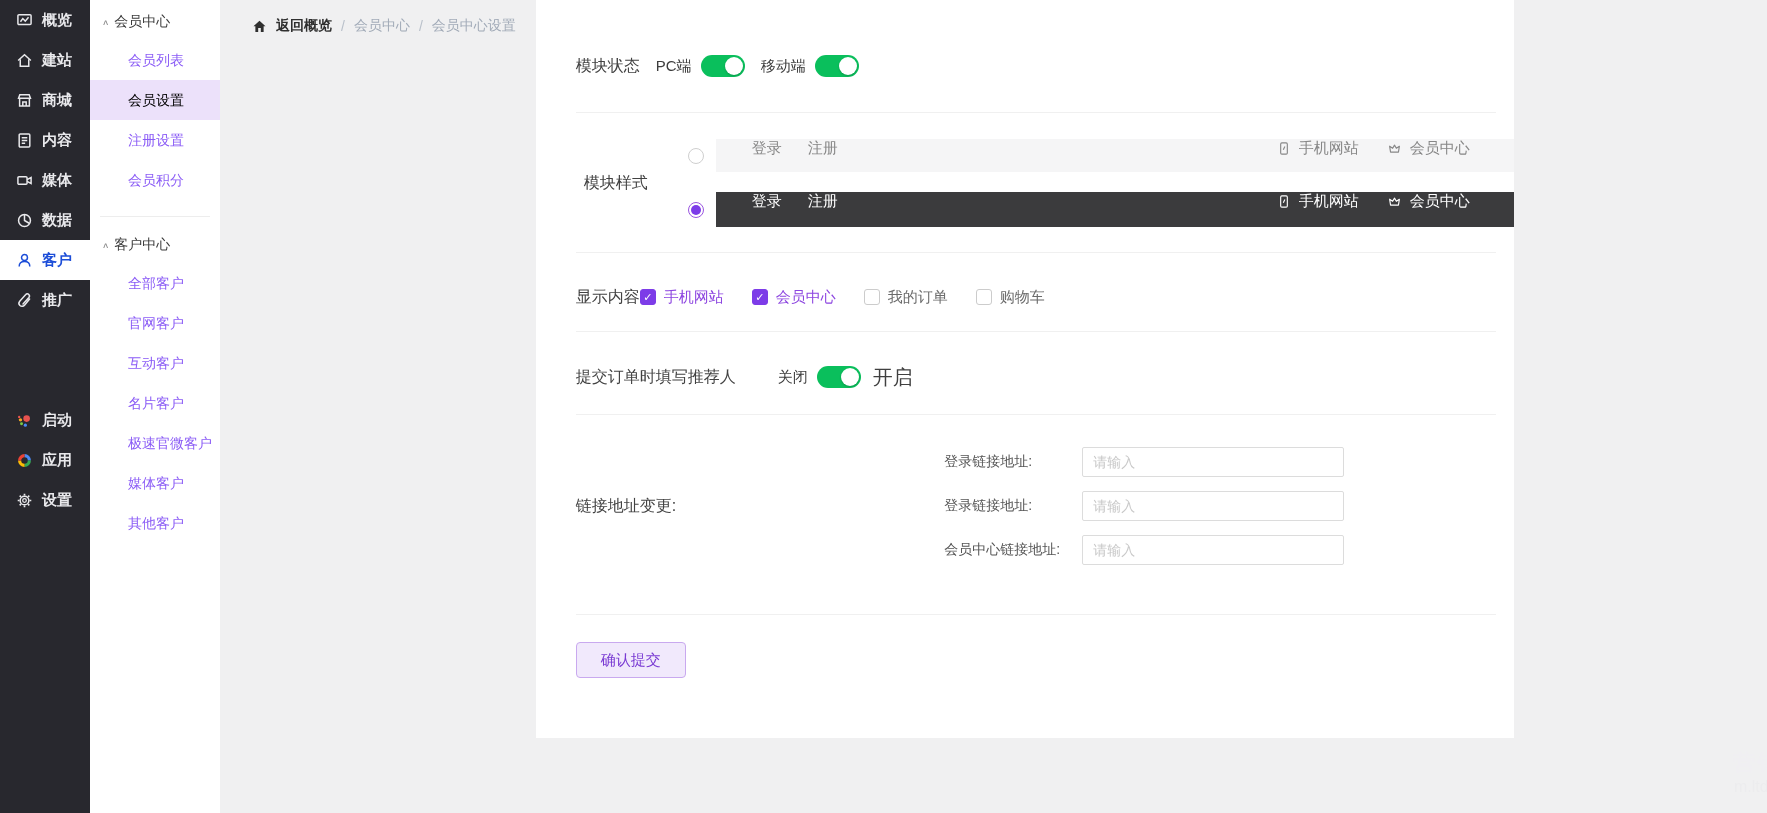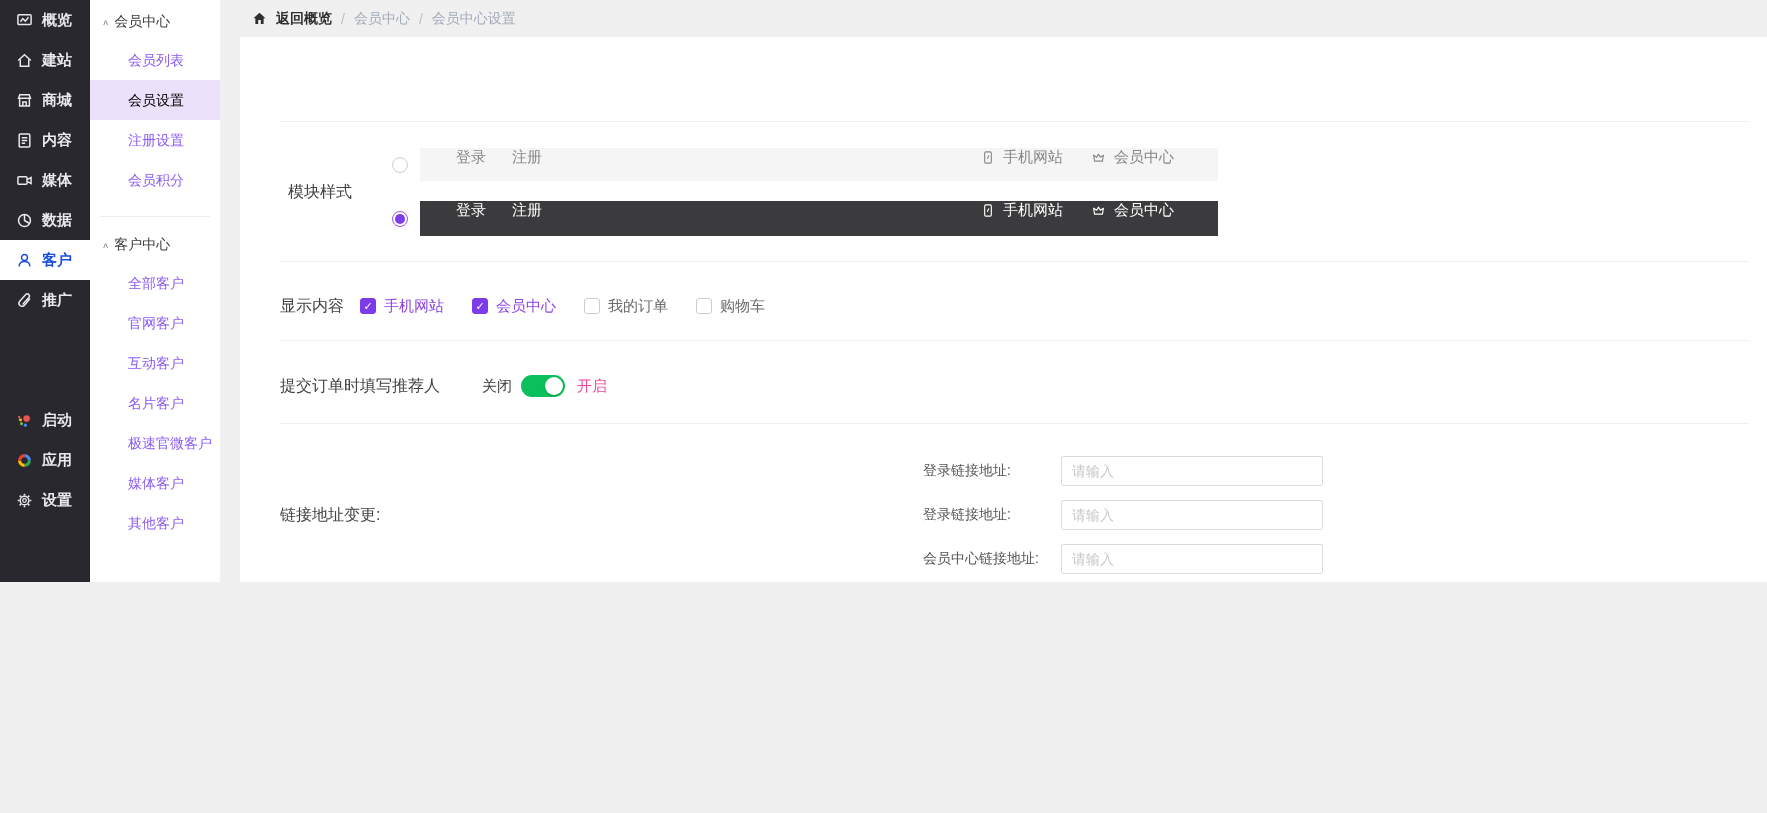--- a/index.html
+++ b/index.html
@@ -1,19 +1,19 @@
 <!DOCTYPE html>
 <html><head>
 <meta charset="utf-8">
 <style>
   * { margin:0; padding:0; box-sizing:border-box; }
   html,body { width:1767px; height:813px; }
   body { font-family:"Liberation Sans","DejaVu Sans",sans-serif; background:#f0f0f1; }
 
-  .app { position:relative; display:flex; width:1767px; height:582px; overflow:hidden; }
+  .app { position:relative; display:flex; width:1767px; height:813px; overflow:hidden; }
 
   
   .psidebar { width:90px; height:100%; background:#28282e; flex-shrink:0; padding-top:0; }
   .pitem { height:40px; display:flex; align-items:center; padding-left:15px; gap:9px;
            color:#e9e9ec; font-size:15px; font-weight:600; cursor:pointer; }
   .pitem .picon { width:18px; height:18px; display:flex; align-items:center; justify-content:center; }
   .pitem svg { display:block; }
   .pitem.active { background:#ffffff; color:#1d4ed8; }
   .pfooter { margin-top:80px; }
 
@@ -21,21 +21,21 @@
   .ssidebar { width:130px; height:100%; background:#ffffff; flex-shrink:0; padding-top:4px; }
   .sheader { height:36px; display:flex; align-items:center; padding-left:12px; gap:5px;
              font-size:14px; color:#3a3a3a; cursor:pointer; }
   .sheader .chev { font-size:10px; color:#8b8b8b; transform:scaleY(.8); }
   .sitem { height:40px; line-height:40px; padding-left:38px; font-size:14px; color:#8b5cf6;
            cursor:pointer; white-space:nowrap; }
   .sitem.active { background:#ece1fa; color:#000000; }
   .sdivider { height:1px; background:#ededed; margin:16px 10px 10px 10px; }
 
   
-  .main { flex:1; display:flex; flex-direction:column; background:#f0f0f1; min-width:0; }
+  .main { flex:1; display:flex; flex-direction:row; background:#f0f0f1; min-width:0; }
   .breadcrumb { height:52px; display:flex; align-items:center; padding-left:32px; gap:9px;
                 font-size:14px; }
   .breadcrumb .home { display:flex; align-items:center; }
   .breadcrumb .back { color:#2f2f2f; font-weight:bold; cursor:pointer; }
   .breadcrumb .sep { color:#b9c0ca; }
   .breadcrumb .crumb { color:#a2abb8; cursor:pointer; }
 
   .card { background:#ffffff; margin-left:20px; height:738px; position:relative;
           padding:52px 0 0 40px; overflow:hidden; }
 
@@ -67,34 +67,34 @@
   .navbar-preview.light { background:#f5f5f6; color:#878787; }
   .navbar-preview.dark  { background:#3b3b3d; color:#ffffff; height:35px; }
   .nav-left { display:flex; gap:26px; }
   .nav-right { margin-left:auto; display:flex; align-items:center; gap:28px; }
   .nav-chip { display:flex; align-items:center; gap:8px; }
   .nav-chip svg { display:block; }
   .div2 { margin-top:25px; }
 
   
   .content-row { height:28px; display:flex; align-items:center; margin-top:30px; }
-  .content-row .row-label { width:64px; margin-right:16px; }
+  .content-row .row-label { width:64px; }
   .cbgroup { display:flex; align-items:center; gap:8px; margin-right:28px; cursor:pointer; }
   .cb { width:16px; height:16px; border-radius:3px; border:1px solid #ccc; background:#fff;
         display:flex; align-items:center; justify-content:center; font-size:11px; color:#fff; }
   .cb.checked { background:#7d3ce8; border-color:#7d3ce8; }
   .cblabel { font-size:15px; color:#6b6b6b; }
   .cbgroup.on .cblabel { color:#8d46e0; }
   .div3 { margin-top:20px; }
 
   
   .ref-row { height:28px; display:flex; align-items:center; margin-top:31px; }
   .ref-row .row-label { margin-right:42px; }
   .ref-off { font-size:15px; color:#3d3d3d; }
-  .ref-on { font-size:15px; color:#ec4899; margin-left:12px; }
+  .ref-on { font-size:20px; color:#404040; margin-left:12px; }
   .div4 { margin-top:23px; }
 
   
   .links-row { position:relative; margin-top:32px; }
   .links-row .row-label { position:absolute; left:0; top:50%; transform:translateY(-50%); }
   .fields { margin-left:199px; display:flex; flex-direction:column; gap:14px;align-items:center; }
   .field { display:flex; align-items:center; height:30px; }
   .field .flabel { width:138px; font-size:14px; color:#555; }
   .field input { width:262px; height:30px; border:1px solid #dcdcdc; border-radius:2px;
                  padding:0 10px; font-size:14px; color:#333; outline:none;
@@ -263,20 +263,28 @@
       <span class="back">返回概览</span>
       <span class="sep">/</span>
       <span class="crumb">会员中心</span>
       <span class="sep">/</span>
       <span class="crumb">会员中心设置</span>
     </div>
 
     <div class="card">
 
       
+      <div class="status-row">
+        <span class="row-label">模块状态</span>
+        <span class="tgl-name">PC端</span>
+        <span class="toggle"></span>
+        <span class="gap16"></span>
+        <span class="tgl-name">移动端</span>
+        <span class="toggle"></span>
+      </div>
 
       <div class="divider div1"></div>
 
       
       <div class="style-row">
         <span class="row-label">模块样式</span>
 
         <div class="style-opt">
           <span class="radio"></span>
           <div class="navbar-preview light">

